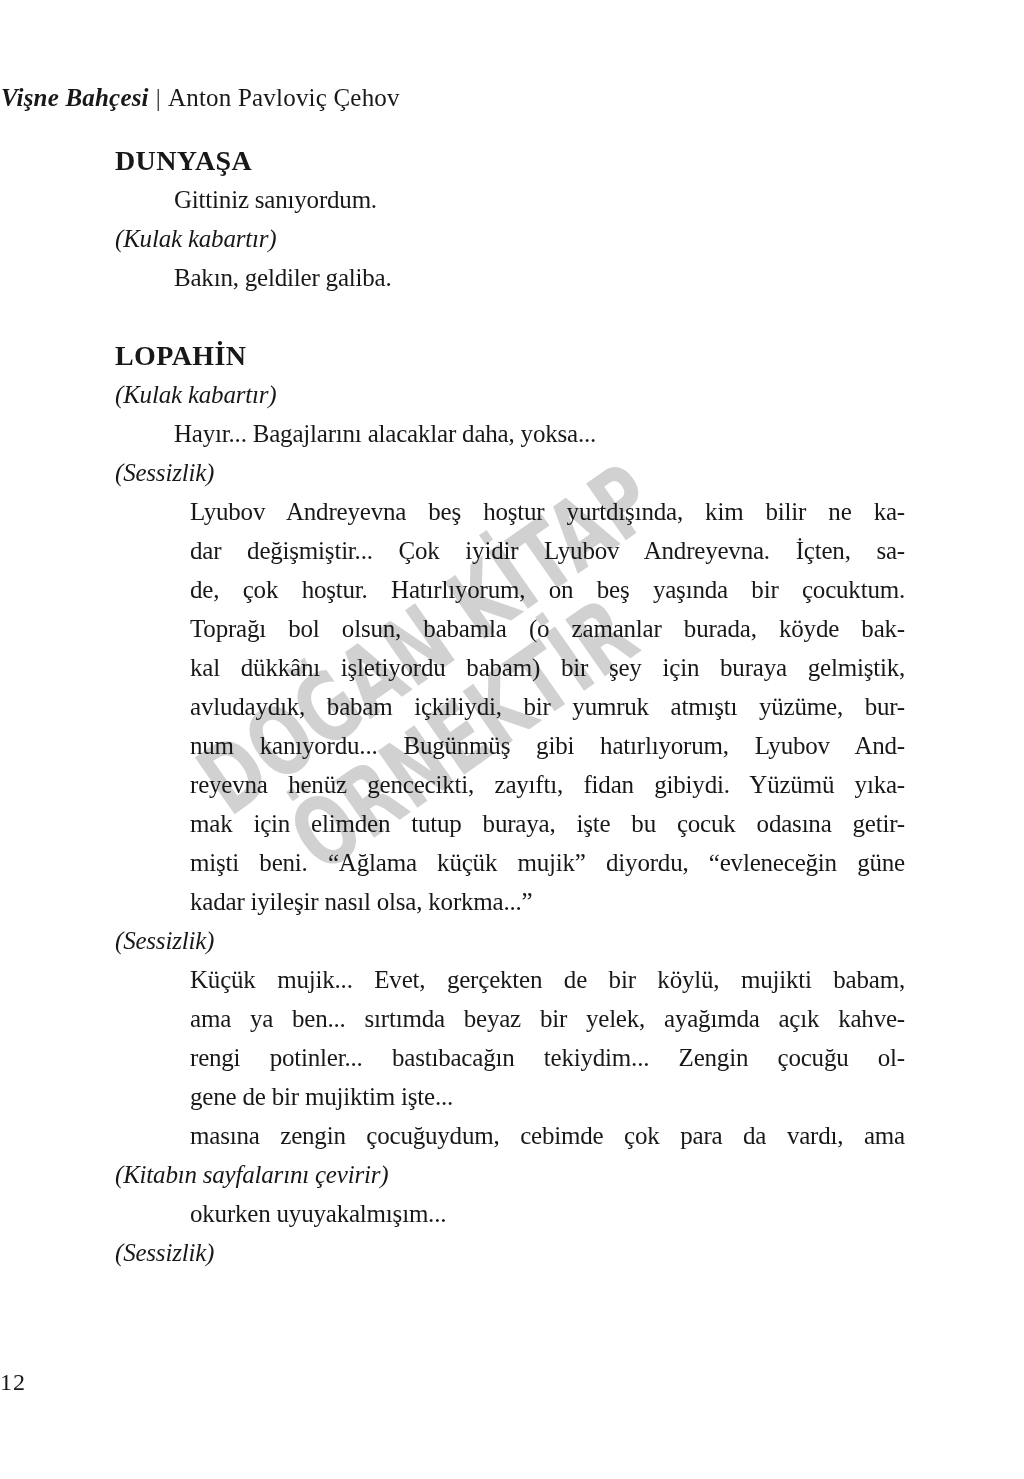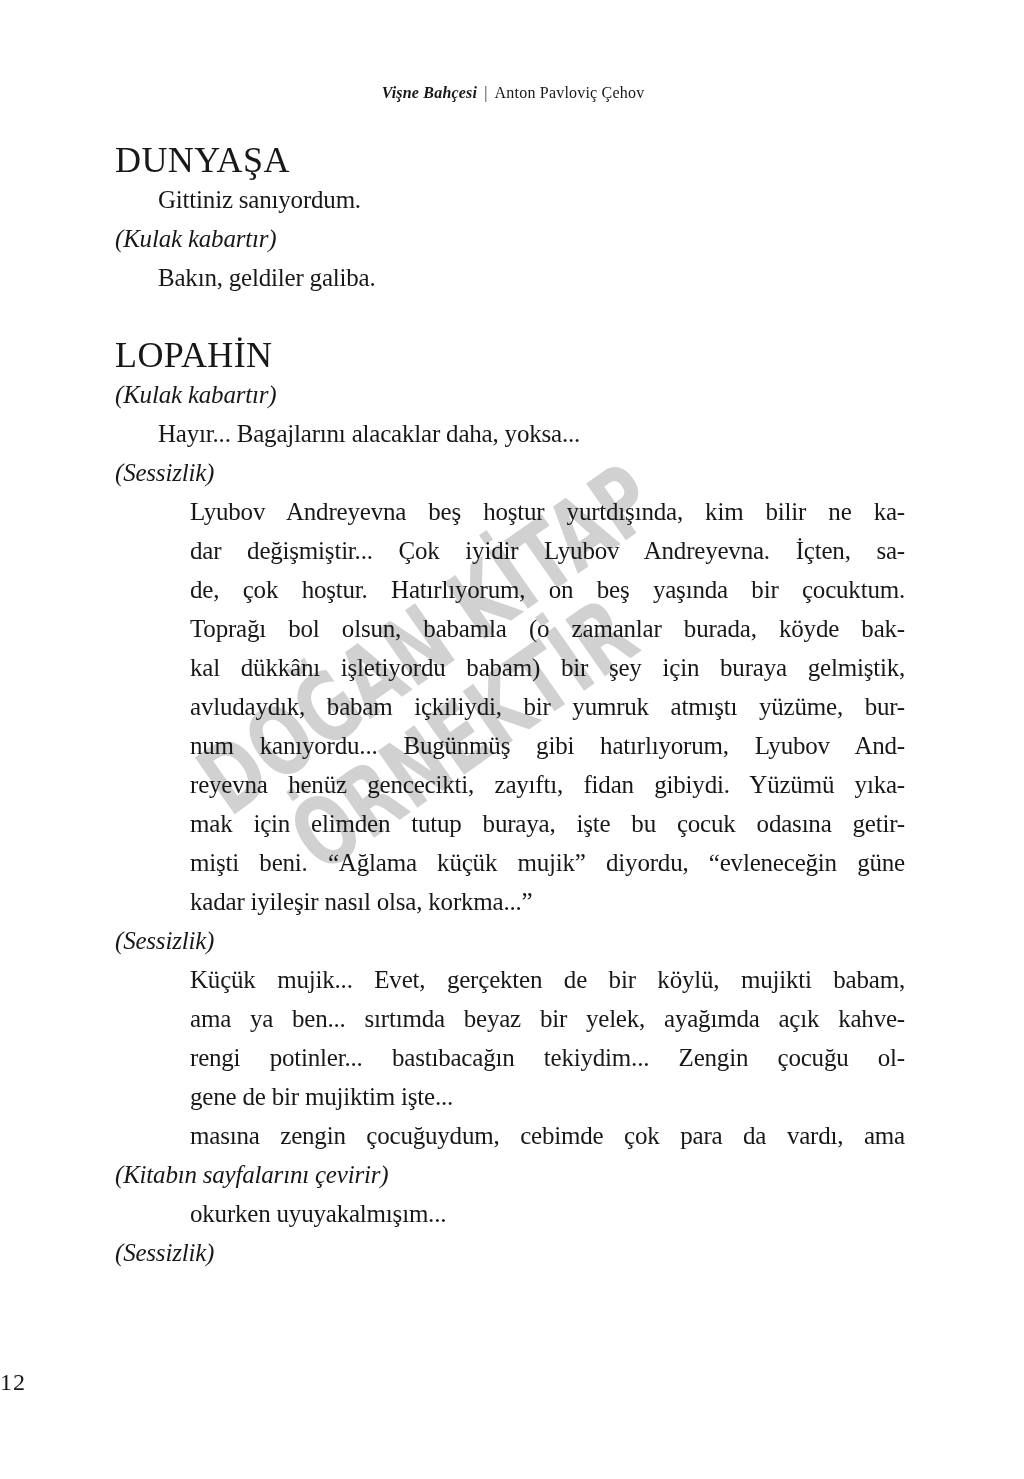--- a/index.html
+++ b/index.html
@@ -32,47 +32,47 @@
     user-select: none;
   }
   #wm-line1 { left: 238px; top: 735px; transform: rotate(-35deg) scaleX(0.72); }
   #wm-line2 { left: 330px; top: 792px; transform: rotate(-35deg) scaleX(0.72); }
 
   
   .running-header {
     position: absolute;
     z-index: 1;
     top: 84px;
-    left: 18px;
+    left: 1px;
     width: 990px;
-    text-align: center;
-    font-size: 16px;
+    font-size: 25px;
     letter-spacing: 0.2px;
   }
   .running-header .book-title { font-weight: bold; font-style: italic; }
   .running-header .sep { font-weight: normal; padding: 0 7px; color: #333; }
   .running-header .author { font-weight: normal; }
 
   
   .content {
     position: absolute;
     z-index: 1;
     left: 115px;
     top: 141px;
     width: 790px;
     font-size: 25px;
     letter-spacing: -0.2px;
   }
   .row { height: 39px; line-height: 39px; white-space: nowrap; }
   .character {
-    font-size: 36px;
+    font-size: 28px;
     letter-spacing: 0.4px;
+    font-weight: bold;
   }
   .direction { font-style: italic; }
-  .dlg { margin-left: 43px; }
+  .dlg { margin-left: 59px; }
   .jl {
     margin-left: 75px;
     width: 715px;
     text-align: justify;
     text-align-last: justify;
     white-space: normal;
     overflow: hidden;
   }
   .ll { margin-left: 75px; }
   .blank { height: 39px; }

